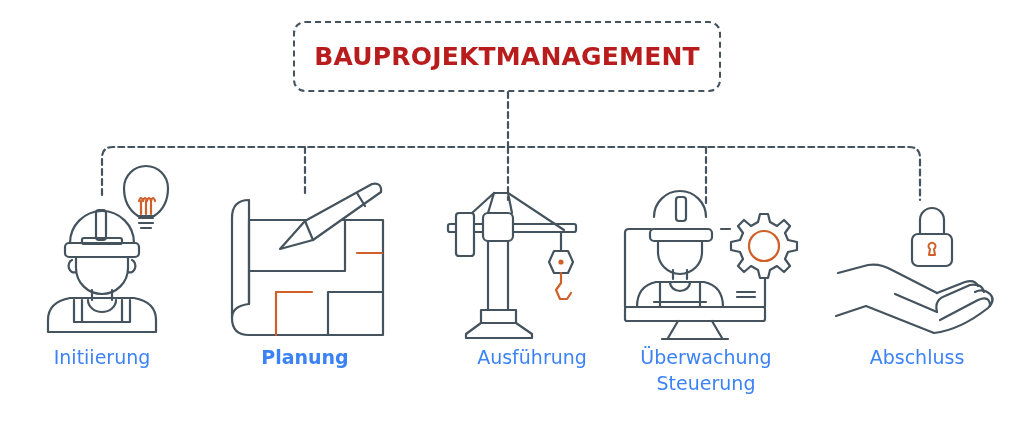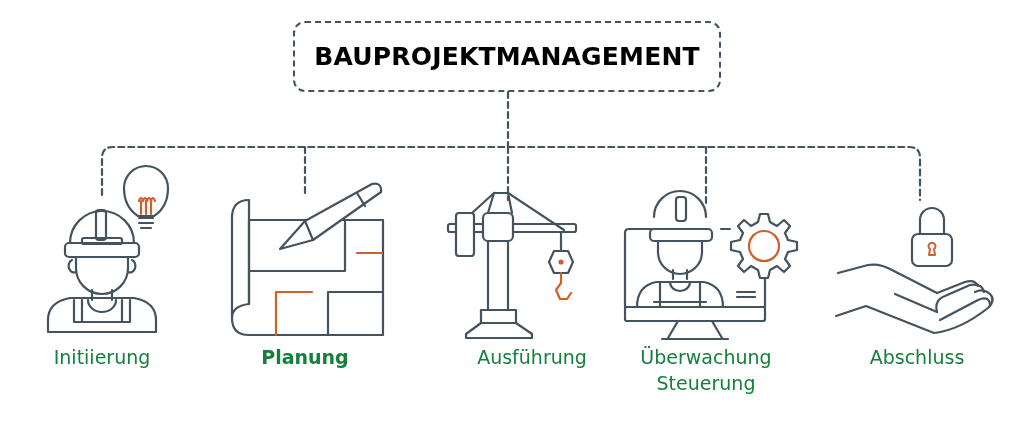--- a/index.html
+++ b/index.html
@@ -3,24 +3,24 @@
   <meta charset="utf-8">
   <style>
     html, body { margin: 0; padding: 0; background: #ffffff; }
     body { width: 1024px; height: 427px; position: relative; overflow: hidden;
            font-family: "DejaVu Sans", "Liberation Sans", sans-serif; color: #44535d; }
     .title-box {
       position: absolute; left: 293px; top: 21px; width: 428px; height: 71px;
       border: 2px dashed #44535d; border-radius: 12px; box-sizing: border-box;
       display: flex; align-items: center; justify-content: center;
     }
-    .title-text { font-weight: bold; font-size: 25px; letter-spacing: 0.2px; color: #000000; }
+    .title-text { font-weight: bold; font-size: 25px; letter-spacing: 0.2px; color: #b91c1c; }
     svg.canvas { position: absolute; left: 0; top: 0; }
     .label {
-      position: absolute; font-size: 19px; color: #15803d; text-align: center;
+      position: absolute; font-size: 19px; color: #3b82f6; text-align: center;
       transform: translateX(-50%); white-space: nowrap; line-height: 26px;
     }
   </style>
 </head>
 <body>
 
 <div class="title-box">
   <span class="title-text">BAUPROJEKTMANAGEMENT</span>
 </div>
 

